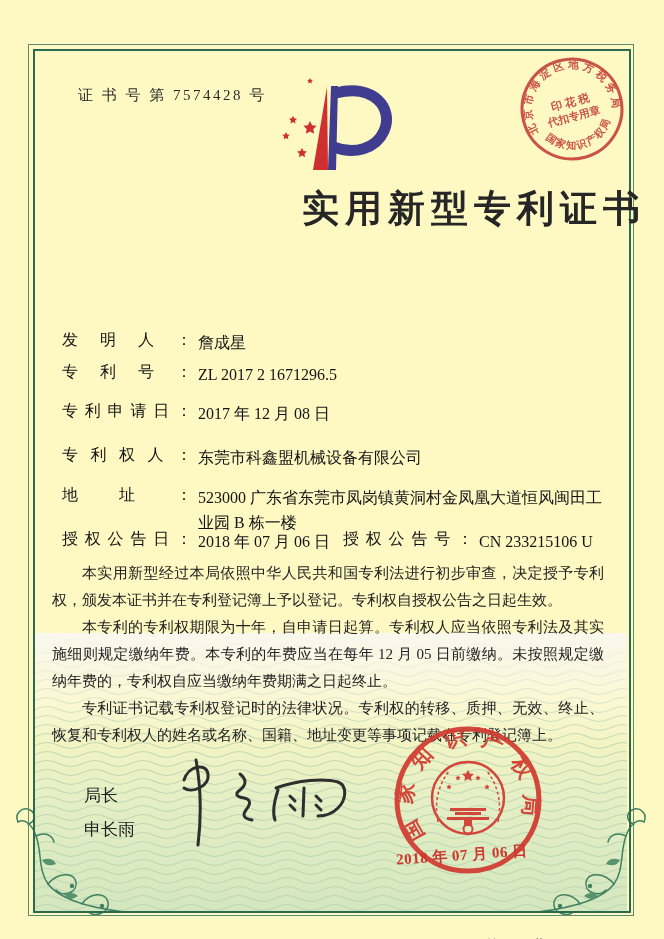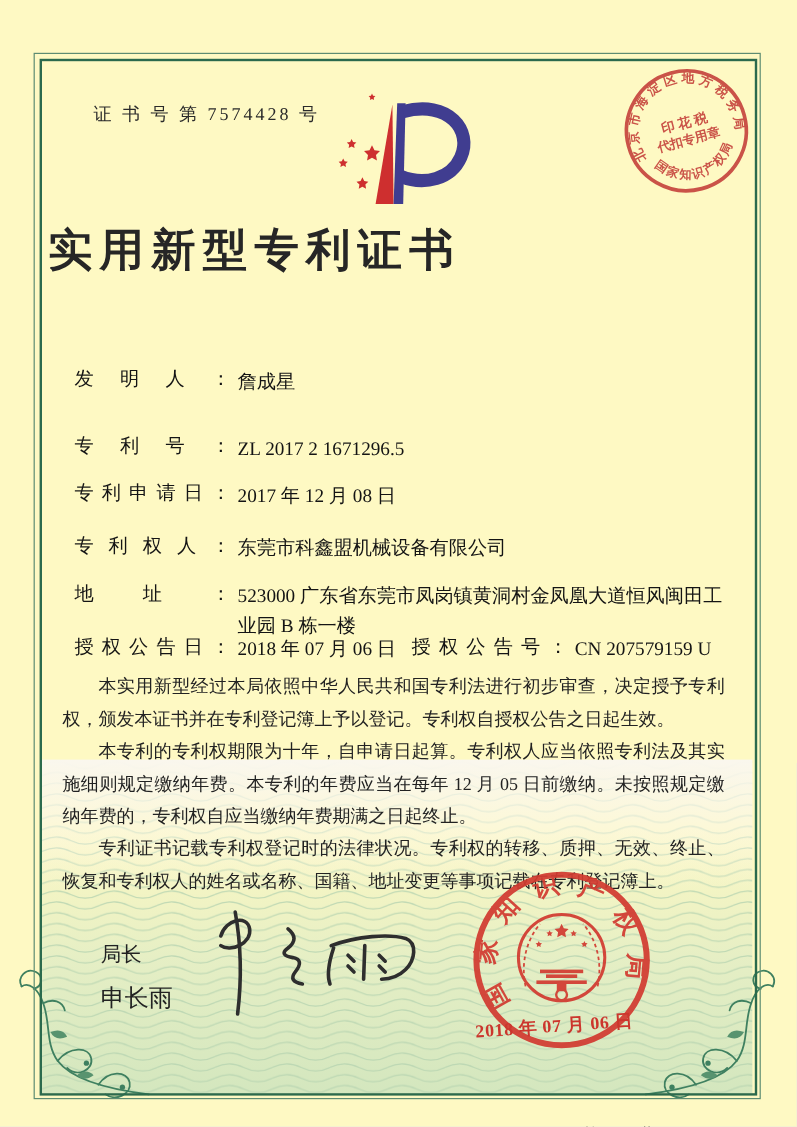--- a/index.html
+++ b/index.html
@@ -16,36 +16,36 @@
   
   .green-tint{left:35px;top:690px;width:592px;height:221px;
     background:linear-gradient(180deg,rgba(220,236,211,0) 0%,rgba(209,230,198,.55) 50%,rgba(201,226,189,.8) 100%);}
   .waves{left:35px;top:633px;}
   .wave-fade{left:35px;top:633px;width:592px;height:110px;
     background:linear-gradient(180deg,#faf7ee 0%,rgba(250,247,238,0) 100%);}
   
   .cert-no{left:78px;top:86px;font-size:15px;letter-spacing:2.5px;color:#2a2a2a;}
   .logo{left:270px;top:73px;}
   .tax-stamp{left:516px;top:53px;opacity:.9;}
-  .title{left:40px;top:184px;width:606px;text-align:left;font-size:37px;
+  .title{left:40px;top:184px;width:606px;text-align:right;font-size:37px;
     font-weight:600;letter-spacing:6px;color:#262626;}
   
   .field-row{left:62px;width:560px;font-size:16px;color:#141414;}
   .flabel{display:inline-block;width:130px;text-align:justify;text-align-last:justify;
     vertical-align:top;letter-spacing:0;}
   .fvalue{display:inline-block;margin-left:6px;vertical-align:top;line-height:25px;}
   .fvalue.wide{width:412px;}
   .pair2{position:absolute;left:281px;top:0;white-space:nowrap;}
   
   .paras{left:52px;top:560px;width:552px;font-size:15px;line-height:27px;
     text-align:justify;color:#222;}
   .paras div{text-indent:2em;margin:0;}
   
   .issuer-title{left:84px;top:784px;font-size:17px;color:#222;}
-  .issuer-name{left:84px;top:818px;font-size:20px;color:#222;}
+  .issuer-name{left:84px;top:818px;font-size:17px;color:#222;}
   .signature{left:158px;top:742px;}
   
   .seal{left:392px;top:724px;opacity:.93;}
   .seal-date{left:396px;top:845px;width:160px;font-size:15px;font-weight:bold;
     color:#cc362d;letter-spacing:.5px;transform:rotate(-4deg);}
   
   .footer{left:24px;top:936px;width:552px;text-align:right;font-size:13px;color:#333;}
   .orn{pointer-events:none;}
 </style>
 </head>
@@ -115,39 +115,39 @@
       <text x="55" y="66" text-anchor="middle" font-size="10.5" font-weight="bold">代扣专用章</text>
       <path id="taxBot" d="M21.2,74.5 A39,39 0 0 0 88.8,74.5" fill="none"></path>
       <text font-size="10" font-weight="bold">
         <textPath href="#taxBot" startOffset="2" textLength="78" lengthAdjust="spacing">国家知识产权局</textPath>
       </text>
     </g>
   </svg>
 
   <div class="abs title">实用新型专利证书</div>
 
-  <div class="abs field-row" style="top:306px">
+  <div class="abs field-row" style="top:330px">
     <span class="flabel">发明人：</span><span class="fvalue">詹成星</span>
   </div>
   <div class="abs field-row" style="top:362px">
     <span class="flabel">专利号：</span><span class="fvalue">ZL 2017 2 1671296.5</span>
   </div>
   <div class="abs field-row" style="top:401px">
     <span class="flabel">专利申请日：</span><span class="fvalue">2017 年 12 月 08 日</span>
   </div>
   <div class="abs field-row" style="top:445px">
     <span class="flabel">专利权人：</span><span class="fvalue">东莞市科鑫盟机械设备有限公司</span>
   </div>
   <div class="abs field-row" style="top:485px">
     <span class="flabel">地址：</span><span class="fvalue wide">523000 广东省东莞市凤岗镇黄洞村金凤凰大道恒风闽田工业园 B 栋一楼</span>
   </div>
   <div class="abs field-row" style="top:529px">
     <span class="flabel">授权公告日：</span><span class="fvalue">2018 年 07 月 06 日</span>
     <span class="pair2">
-      <span class="flabel">授权公告号：</span><span class="fvalue">CN 207579159 U</span>
+      <span class="flabel">授权公告号：</span><span class="fvalue">CN 233215106 U</span>
     </span>
   </div>
 
   <div class="abs paras">
     <div>本实用新型经过本局依照中华人民共和国专利法进行初步审查，决定授予专利权，颁发本证书并在专利登记簿上予以登记。专利权自授权公告之日起生效。</div>
     <div>本专利的专利权期限为十年，自申请日起算。专利权人应当依照专利法及其实施细则规定缴纳年费。本专利的年费应当在每年 12 月 05 日前缴纳。未按照规定缴纳年费的，专利权自应当缴纳年费期满之日起终止。</div>
     <div>专利证书记载专利权登记时的法律状况。专利权的转移、质押、无效、终止、恢复和专利权人的姓名或名称、国籍、地址变更等事项记载在专利登记簿上。</div>
   </div>
 
   <div class="abs issuer-title">局长</div>

